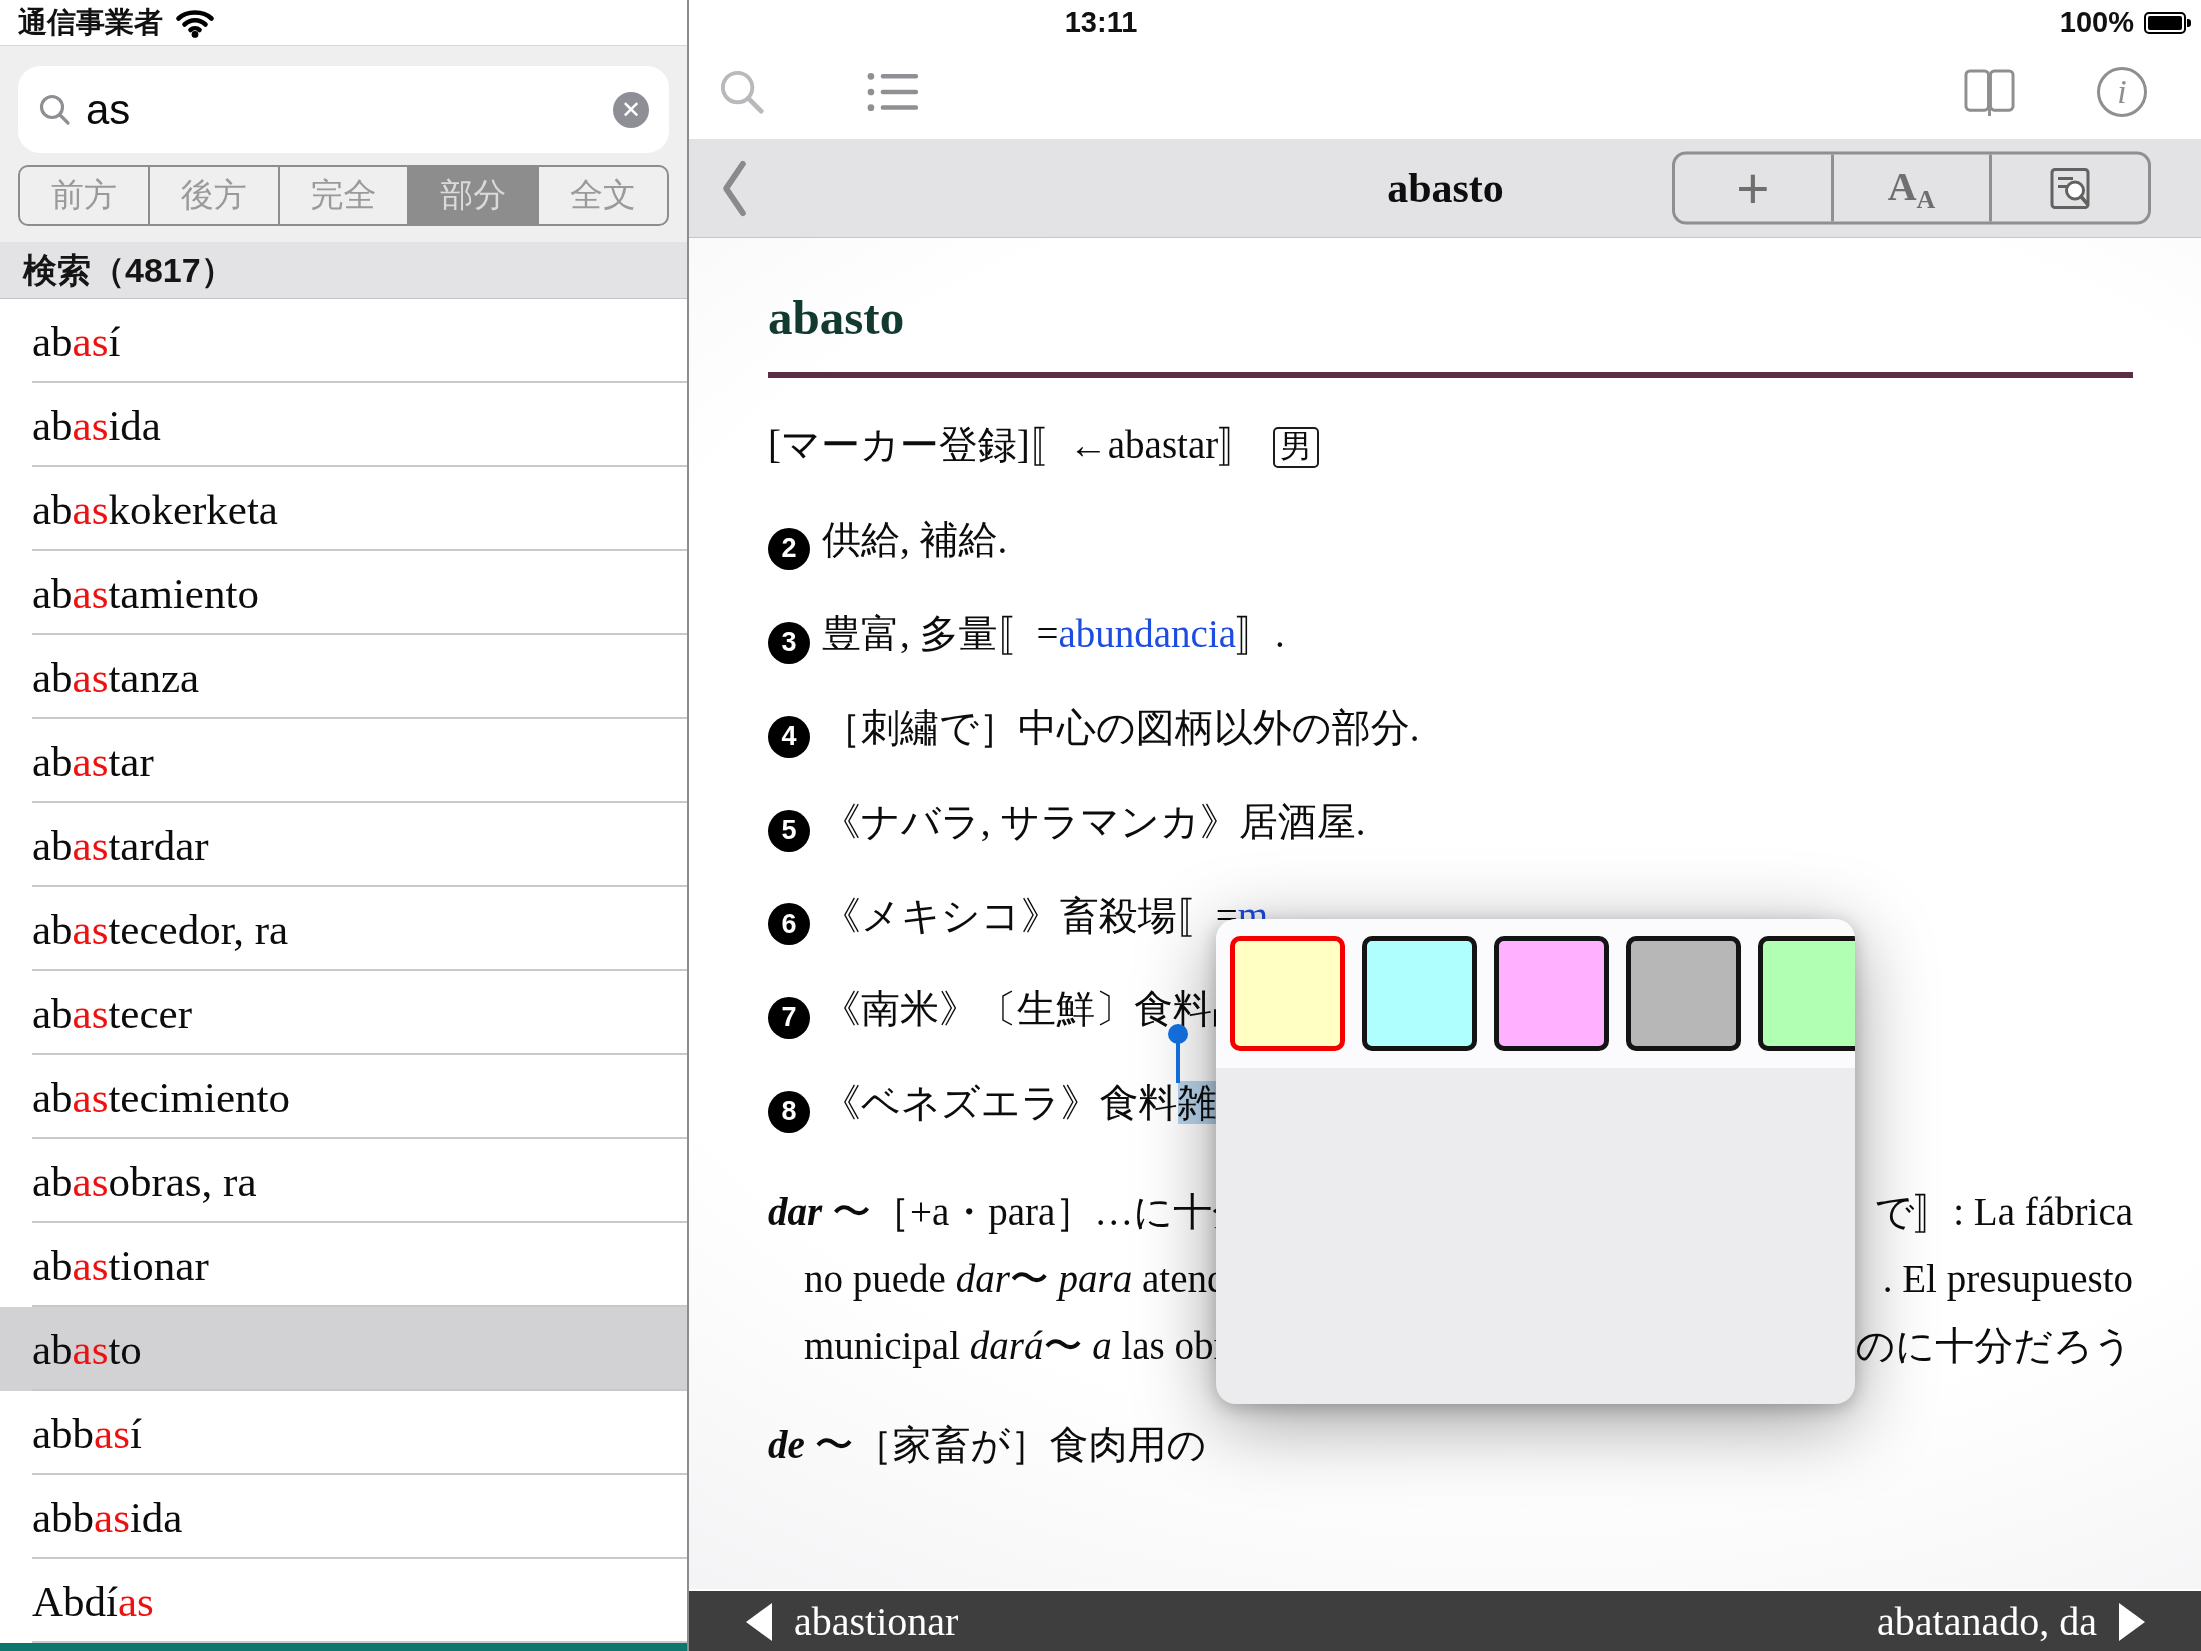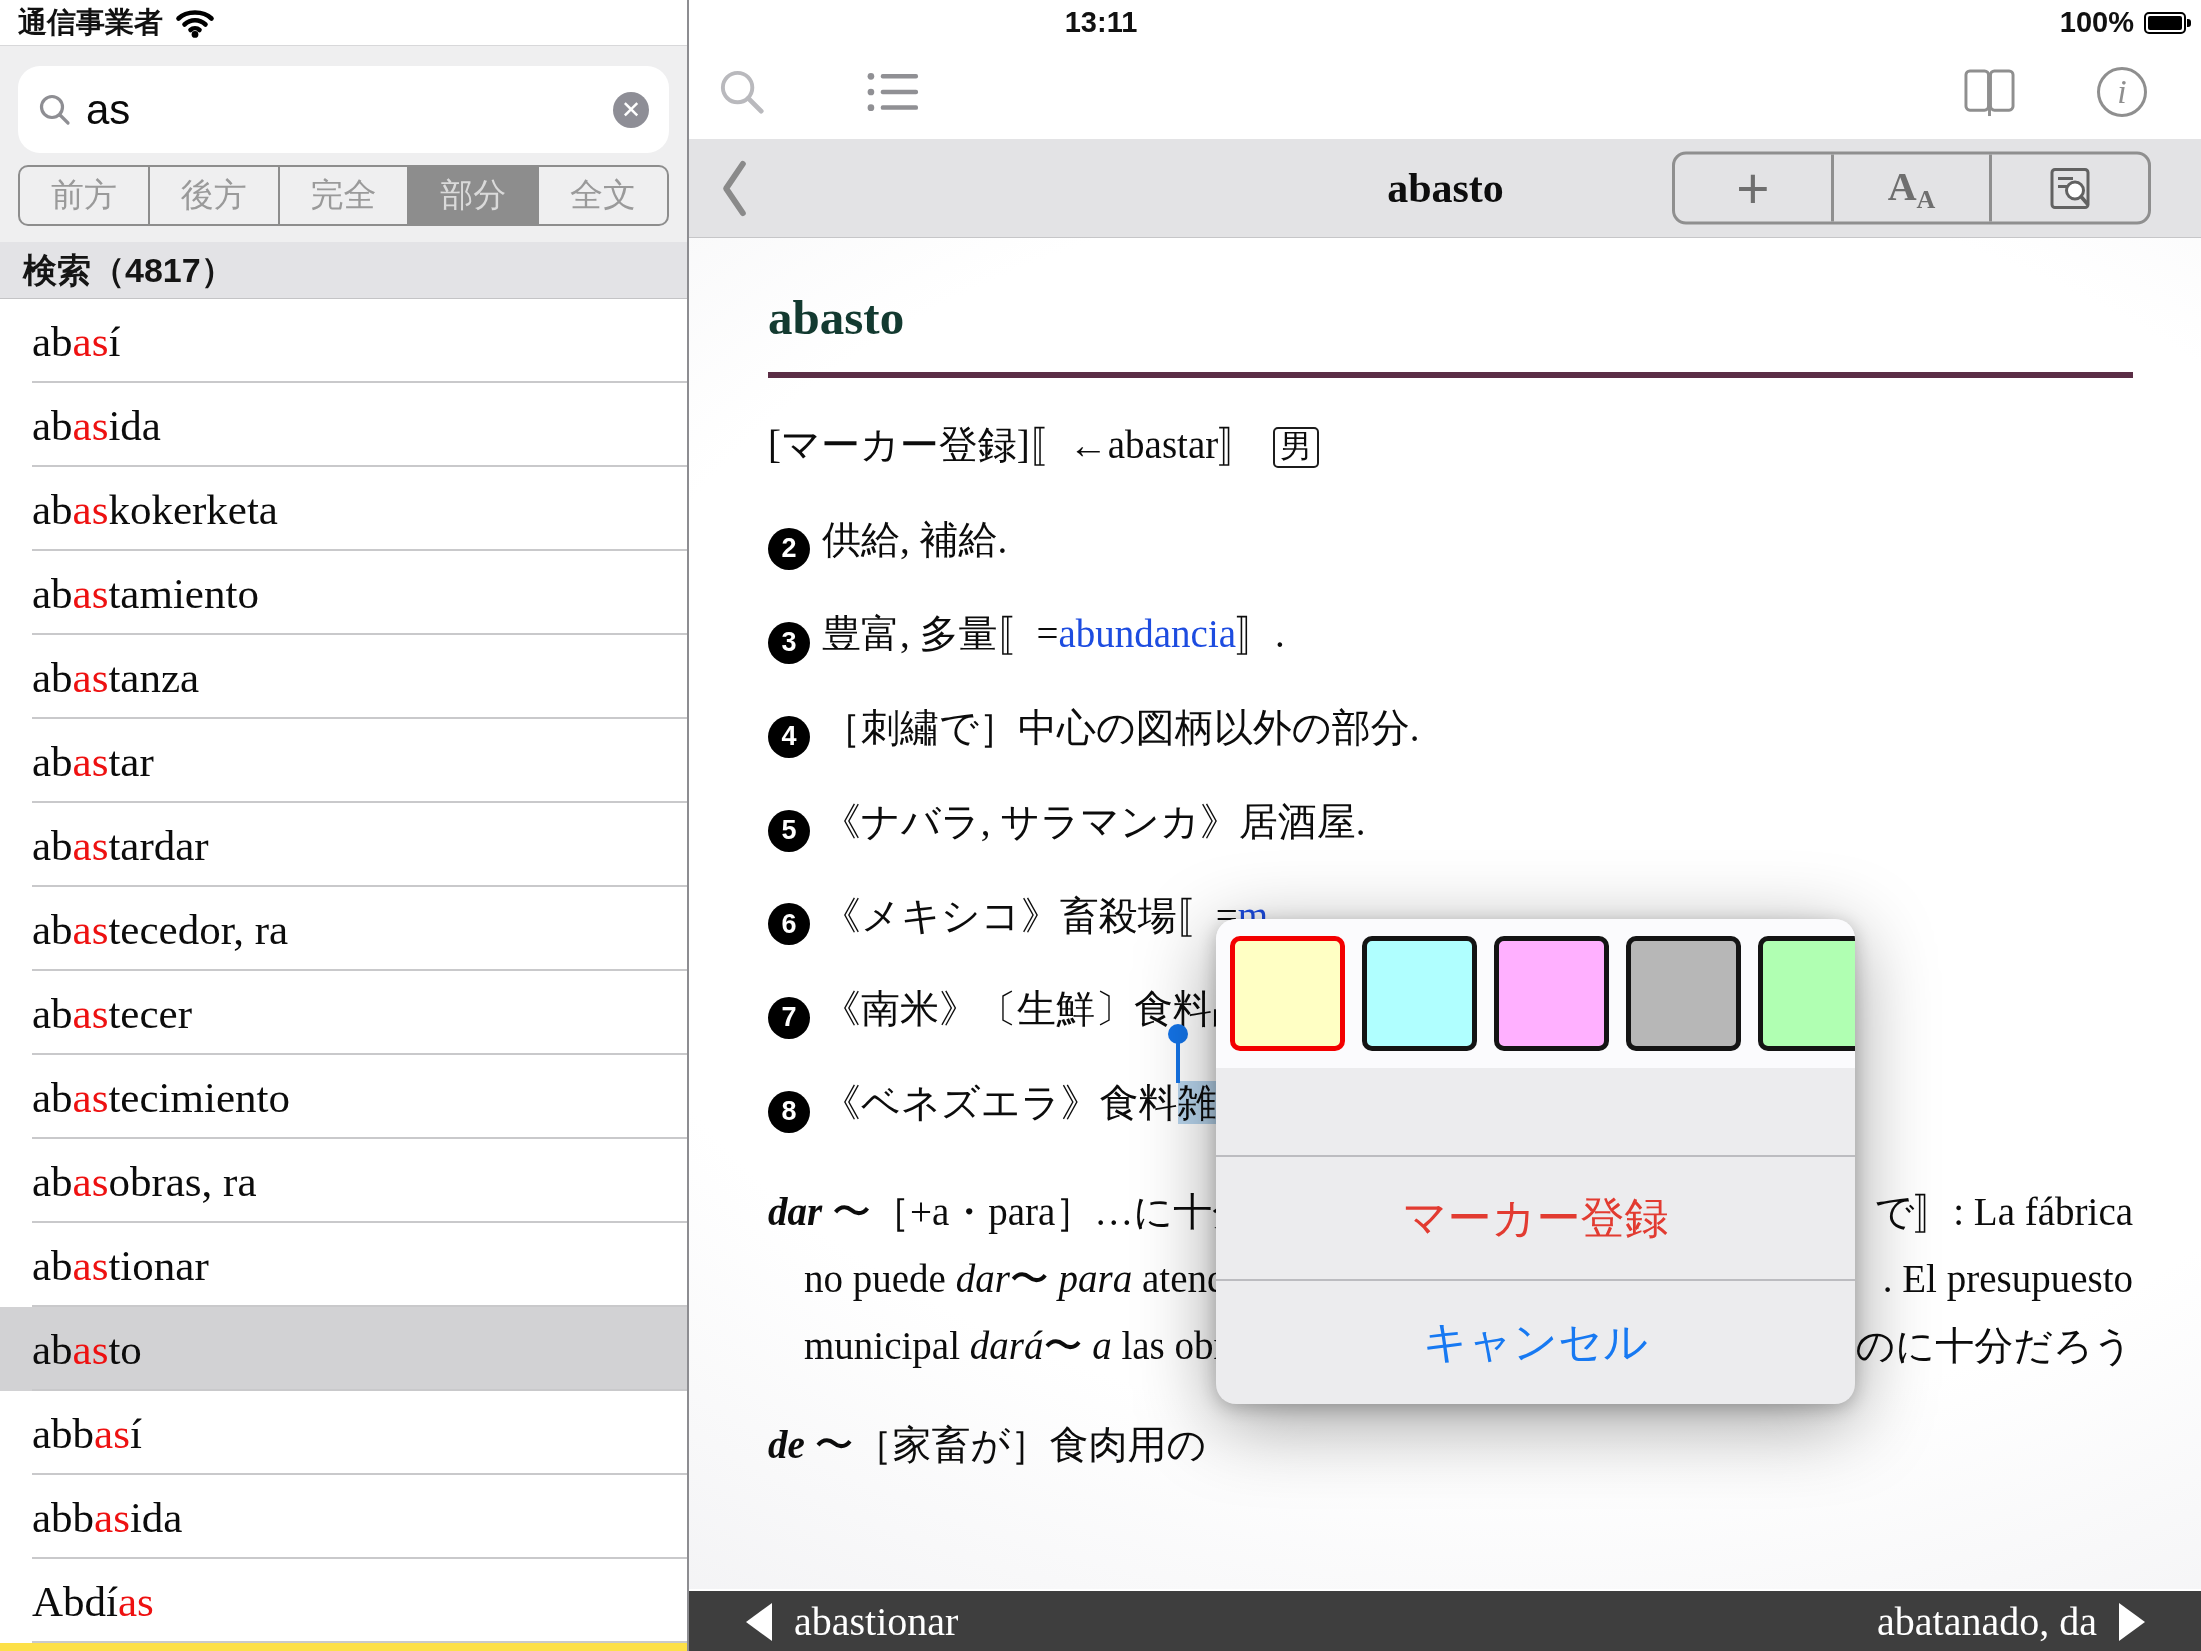--- a/index.html
+++ b/index.html
@@ -18,21 +18,21 @@
     display:flex; align-items:center; padding:0 18px; font-size:29px; font-weight:600;
   }
   .sb-left{ display:flex; align-items:center; gap:12px; }
   .sb-time{ position:absolute; left:50%; transform:translateX(-50%); font-weight:600; }
   .sb-right{ position:absolute; right:16px; display:flex; align-items:center; gap:10px; }
   .battery{ position:relative; width:42px; height:22px; border:2.5px solid #000; border-radius:5px; }
   .battery::before{ content:""; position:absolute; left:2px; top:2px; right:2px; bottom:2px; background:#000; border-radius:2px; }
   .battery::after{ content:""; position:absolute; right:-7px; top:5px; width:4px; height:8px; background:#000; border-radius:0 3px 3px 0; }
   
   .divider-v{ position:absolute; left:687px; top:0; width:2px; height:1651px; background:#8d8d91; z-index:5; }
-  .left{ position:absolute; left:0; top:45px; width:687px; height:1607px; background:#fde047; }
+  .left{ position:absolute; left:0; top:45px; width:687px; height:1607px; background:#0f766e; }
   .right{ position:absolute; left:689px; top:45px; width:1513px; height:1607px; background:#fff; }
   
   .search-area{ background:#efeff0; border-top:1px solid #d8d8da; padding:20px 18px 16px; }
   .search-field{
     height:87px; background:#fff; border-radius:22px; display:flex; align-items:center;
     padding:0 20px; margin-bottom:12px;
   }
   .search-text{ flex:1; font-size:42px; color:#0a0a0a; margin-left:14px; }
   .clear-btn{ width:36px; height:36px; border-radius:50%; background:#8e8e96; color:#fff;
     display:flex; align-items:center; justify-content:center; font-size:24px; font-weight:700; }
@@ -358,20 +358,16 @@
 
   <div class="popup">
     <div class="swatch-strip" id="swatches">
         <div class="swatch selected" style="background: rgb(255, 255, 196);"></div>
         <div class="swatch" style="background: rgb(176, 255, 255);"></div>
         <div class="swatch" style="background: rgb(255, 176, 255);"></div>
         <div class="swatch" style="background: rgb(183, 183, 183);"></div>
         <div class="swatch" style="background: rgb(176, 255, 178);"></div>
       </div>
     <div class="popup-gap"></div>
-    <div id="actions">
-        <div class="popup-row" style="color: rgb(226, 59, 49);">マーカー登録</div>
-        <div class="popup-row" style="color: rgb(23, 121, 242);">キャンセル</div>
-      </div>
   </div>
 
 </div>
 
 
 </body></html>

